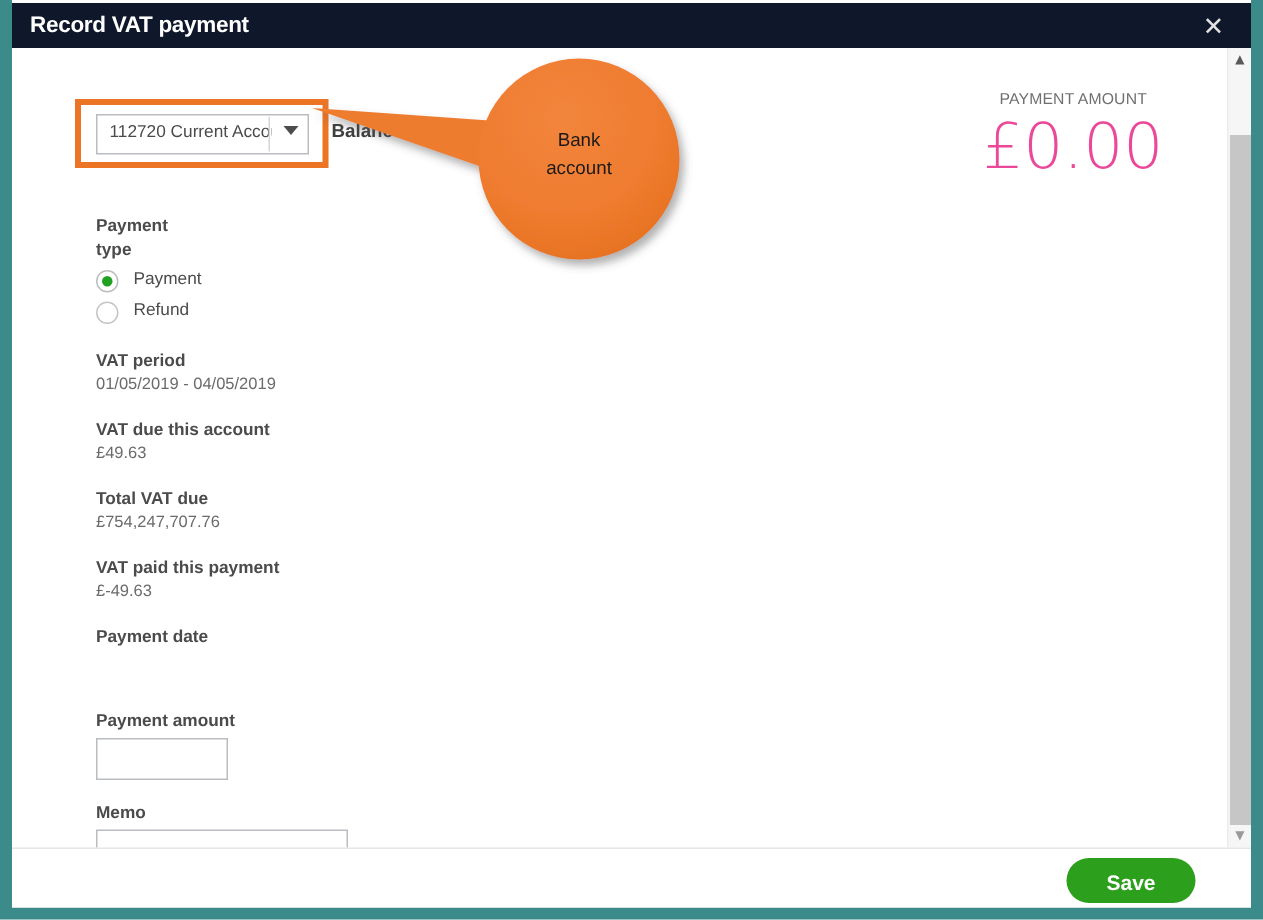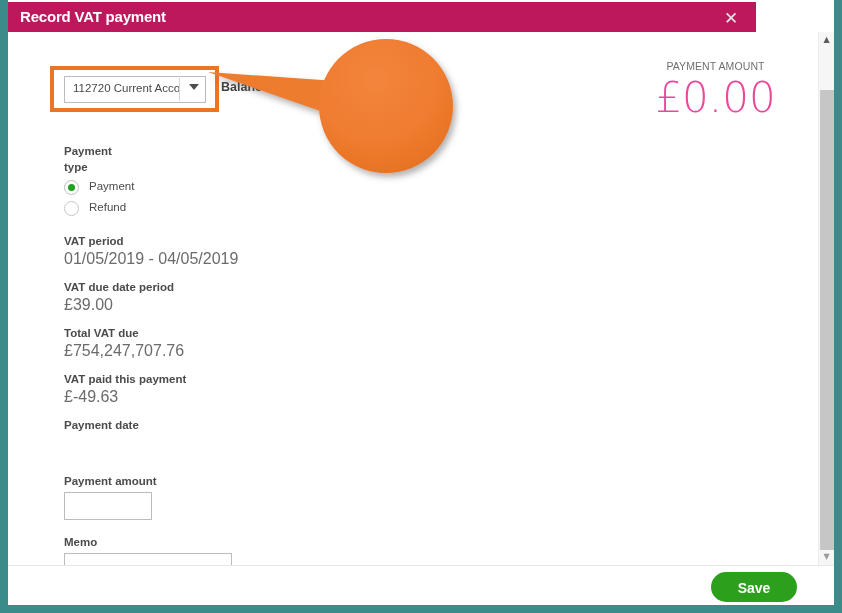--- a/index.html
+++ b/index.html
@@ -27,22 +27,22 @@
     left: 8px; top: 0px;
     width: 826px;
     height: 605px;
     background: #ffffff;
   }
 
   
   #titlebar {
     position: absolute;
     left: 8px; top: 2px;
-    width: 748px; height: 30px;
-    background: #be185d;
+    width: 826px; height: 30px;
+    background: #0f172a;
     text-decoration: underline;
   }
   #dialog-title {
     position: absolute;
     left: 12px; top: 6px;
     font-size: 15px;
     font-weight: bold;
     color: #ffffff;
     letter-spacing: -0.2px;
     white-space: nowrap;
@@ -218,21 +218,21 @@
   
   .field-label {
     position: absolute;
     font-size: 11.5px;
     color: #4b4b4b;
     font-weight: 600;
     white-space: nowrap;
   }
   .field-value {
     position: absolute;
-    font-size: 16px;
+    font-size: 11px;
     color: #6b6b6b;
     white-space: nowrap;
   }
   .radio-row {
     position: absolute;
     left: 56px;
     height: 20px;
     cursor: pointer;
   }
   .radio-outer {
@@ -312,22 +312,22 @@
     </div>
 
     <div class="radio-row" style="top:167px;">
       <div class="radio-outer"></div>
       <div class="radio-label">Refund</div>
     </div>
 
     <div class="field-label" style="left:56px; top:203px;">VAT period</div>
     <div class="field-value" style="left:56px; top:218px;">01/05/2019 - 04/05/2019</div>
 
-    <div class="field-label" style="left:56px; top:249px;">VAT due date period</div>
-    <div class="field-value" style="left:56px; top:264px;">£39.00</div>
+    <div class="field-label" style="left:56px; top:249px;">VAT due this account</div>
+    <div class="field-value" style="left:56px; top:264px;">£49.63</div>
 
     <div class="field-label" style="left:56px; top:295px;">Total VAT due</div>
     <div class="field-value" style="left:56px; top:310px;">£754,247,707.76</div>
 
     <div class="field-label" style="left:56px; top:341px;">VAT paid this payment</div>
     <div class="field-value" style="left:56px; top:356px;">£-49.63</div>
 
     <div class="field-label" style="left:56px; top:387px;">Payment date</div>
 
     <div class="field-label" style="left:56px; top:443px;">Payment amount</div>
@@ -357,13 +357,17 @@
       </radialGradient>
       <filter id="bubbleShadow" x="-30%" y="-30%" width="170%" height="170%">
         <feDropShadow dx="3" dy="4" stdDeviation="3" flood-color="#555555" flood-opacity="0.45"></feDropShadow>
       </filter>
     </defs>
     <g filter="url(#bubbleShadow)">
       <path d="M 208 72 L 392 85 L 378 131 Z" fill="#ee7c2f"></path>
       <circle cx="386" cy="106" r="67" fill="url(#bubbleGrad)"></circle>
     </g>
   </svg>
+  <div id="callout-text">
+    <div>Bank</div>
+    <div>account</div>
+  </div>
 </div>
 
 </body></html>

